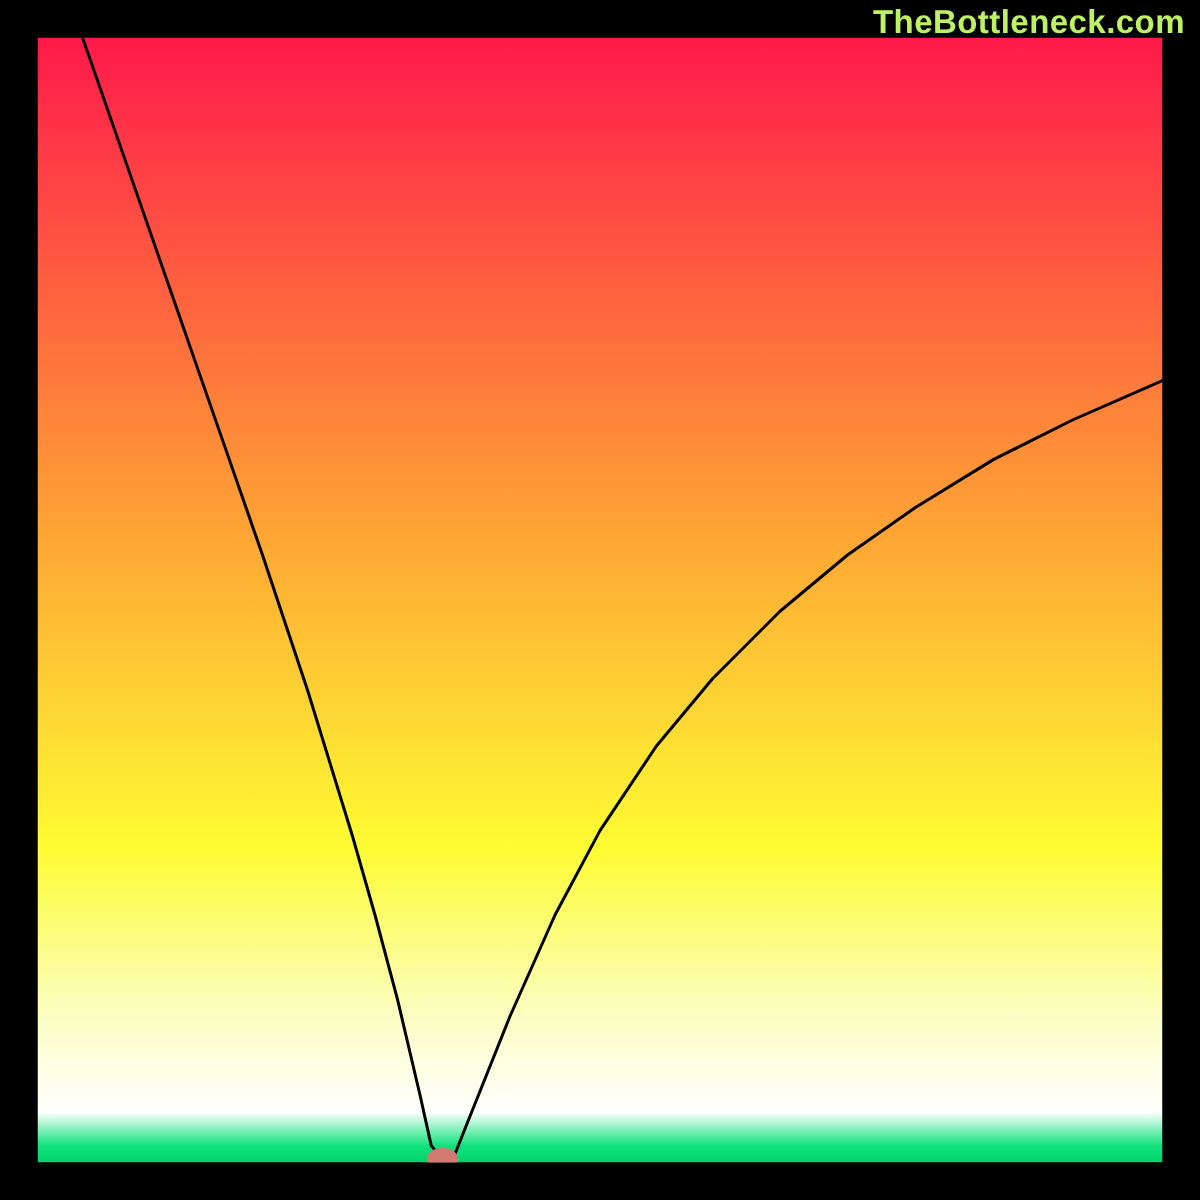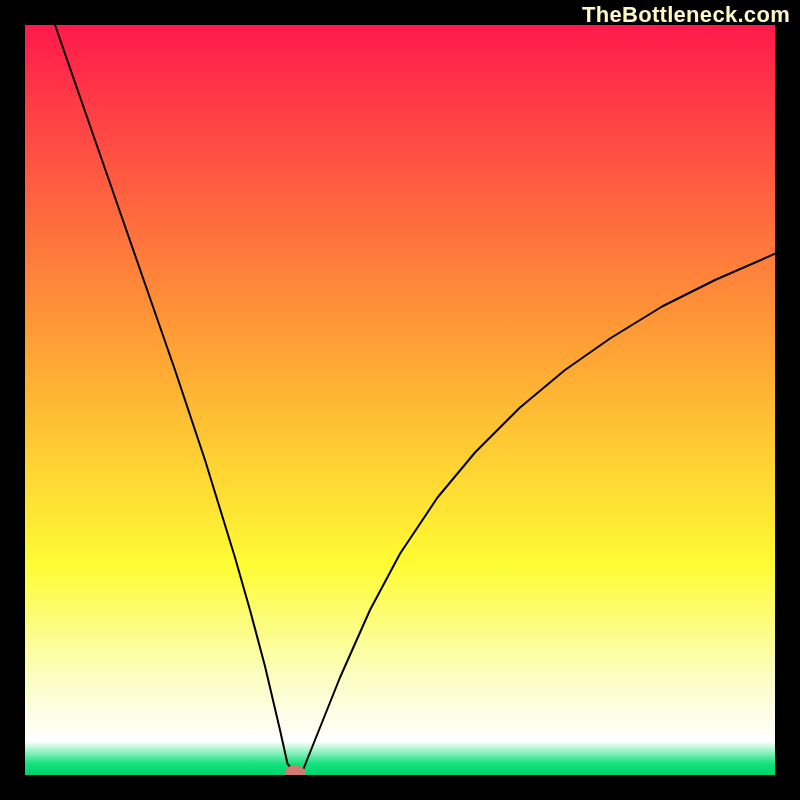--- a/index.html
+++ b/index.html
@@ -14,21 +14,21 @@
   .frame {
     position: relative;
     width: 800px;
     height: 800px;
     background: #000;
   }
   .watermark {
     position: absolute;
     top: 2px;
     right: 10px;
-    color: #fef9c3;
+    color: #bef264;
     font-size: 22px;
     font-weight: 600;
     letter-spacing: 0.3px;
     z-index: 10;
   }
   .plot {
     position: absolute;
     left: 25px;
     top: 25px;
     width: 750px;

